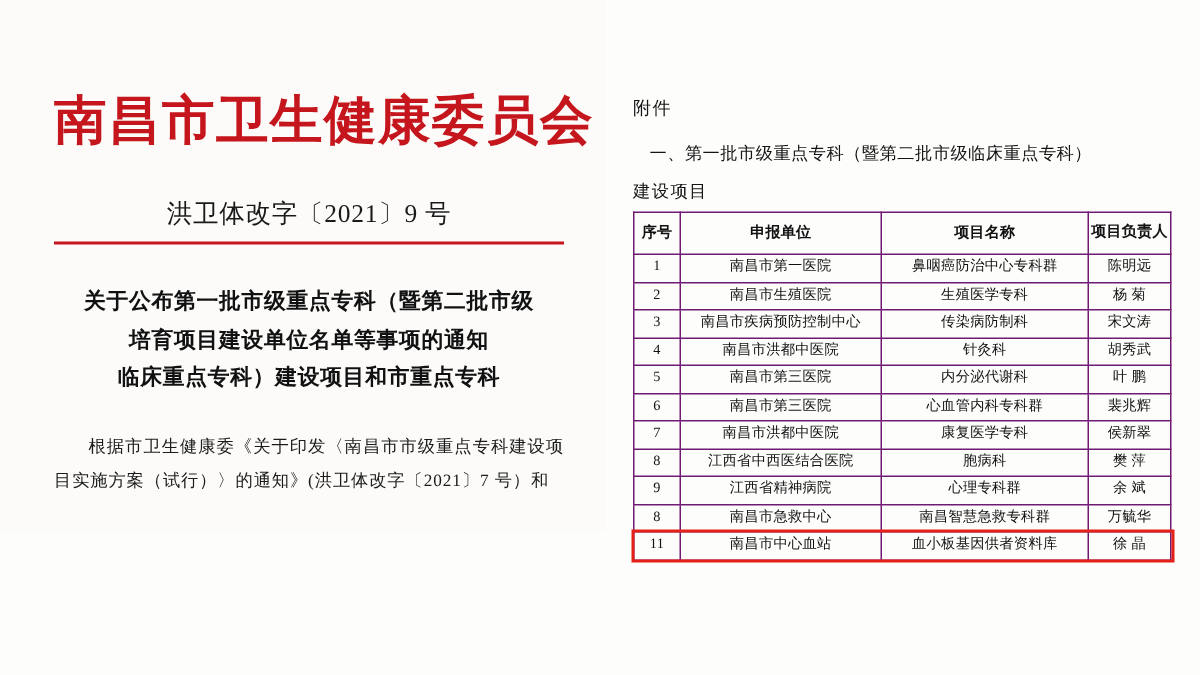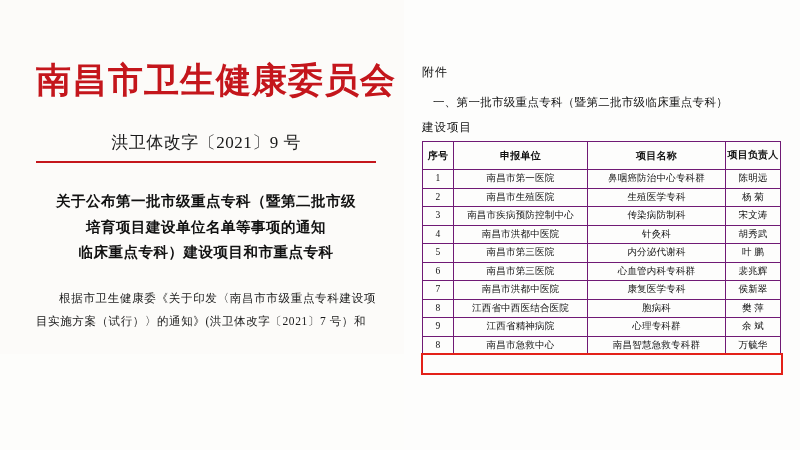--- a/index.html
+++ b/index.html
@@ -230,18 +230,24 @@
             <td class="c1">江西省精神病院</td>
             <td class="c2">心理专科群</td>
             <td class="c3">余 斌</td>
           </tr>
           <tr>
             <td class="c0">8</td>
             <td class="c1">南昌市急救中心</td>
             <td class="c2">南昌智慧急救专科群</td>
             <td class="c3">万毓华</td>
           </tr>
+          <tr>
+            <td class="c0">11</td>
+            <td class="c1">南昌市中心血站</td>
+            <td class="c2">血小板基因供者资料库</td>
+            <td class="c3">徐 晶</td>
+          </tr>
         </tbody>
     </table>
 
     <div class="hl-wrap" id="highlight-box" style="left: 16.5px; top: 352.5px; width: 362px; height: 22.5px; border-color: rgb(227, 33, 25);"></div>
   </div>
 </div>
 
 </body></html>

